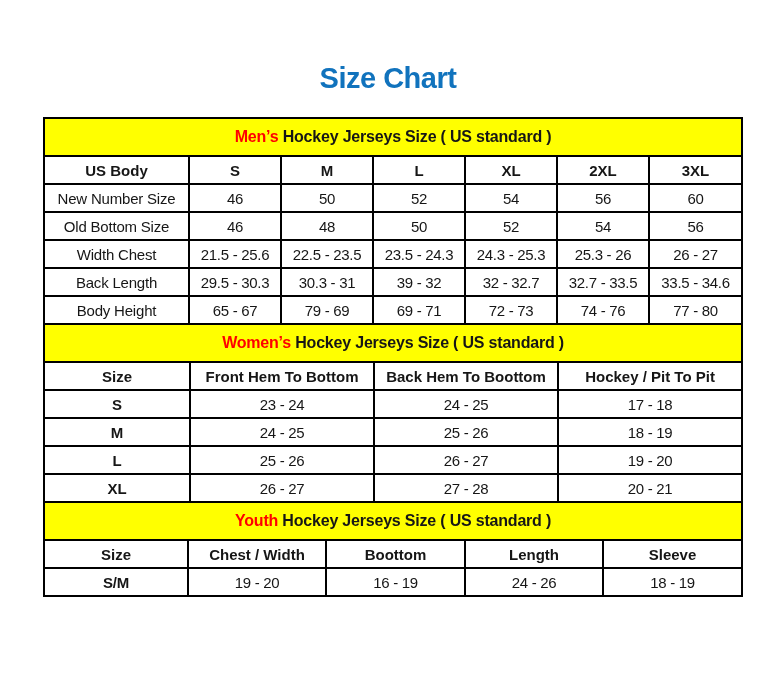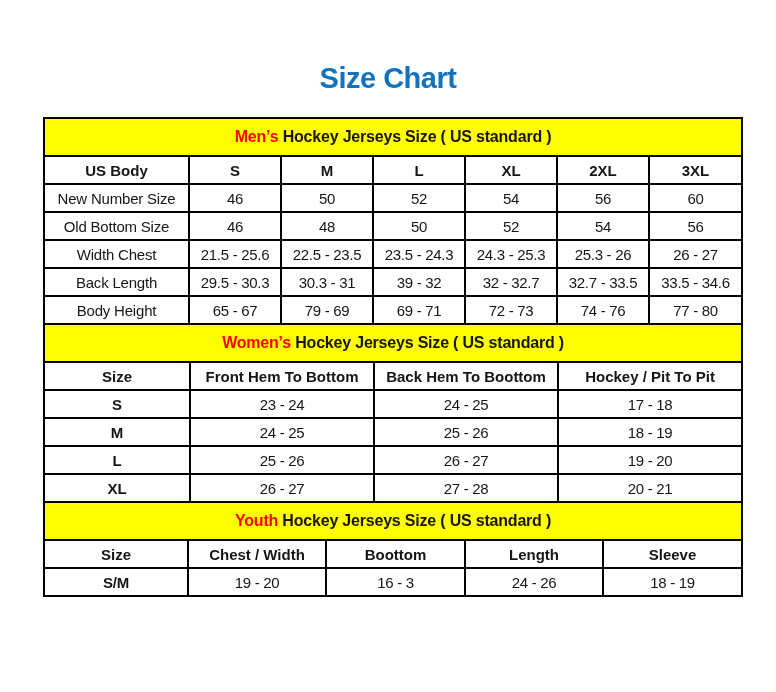--- a/index.html
+++ b/index.html
@@ -191,20 +191,20 @@
           <tr>
             <th>Size</th>
             <th>Chest / Width</th>
             <th>Boottom</th>
             <th>Length</th>
             <th>Sleeve</th>
           </tr>
           <tr>
             <td class="rowlabel bold">S/M</td>
             <td>19 - 20</td>
-            <td>16 - 3</td>
+            <td>16 - 19</td>
             <td>24 - 26</td>
             <td>18 - 19</td>
           </tr>
         </tbody>
       </table>
   </div>
 </div>
 
 </body></html>

